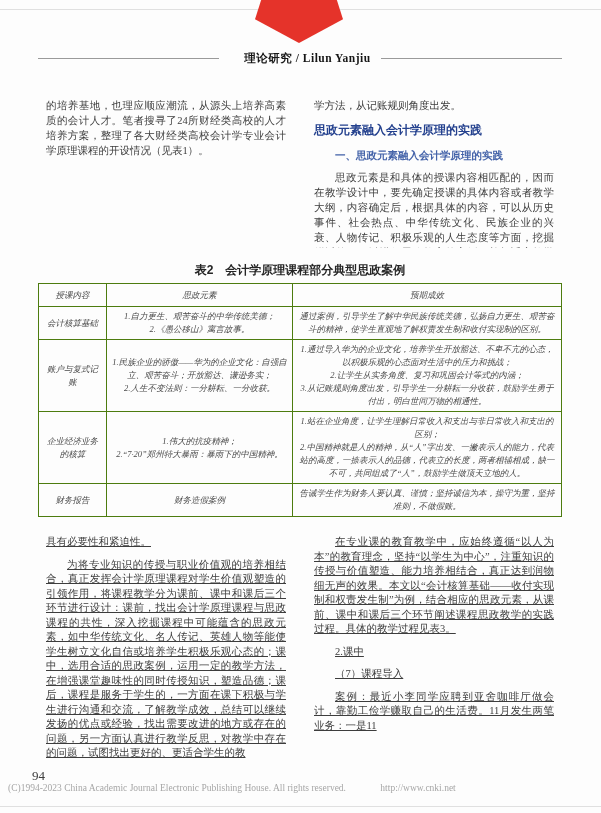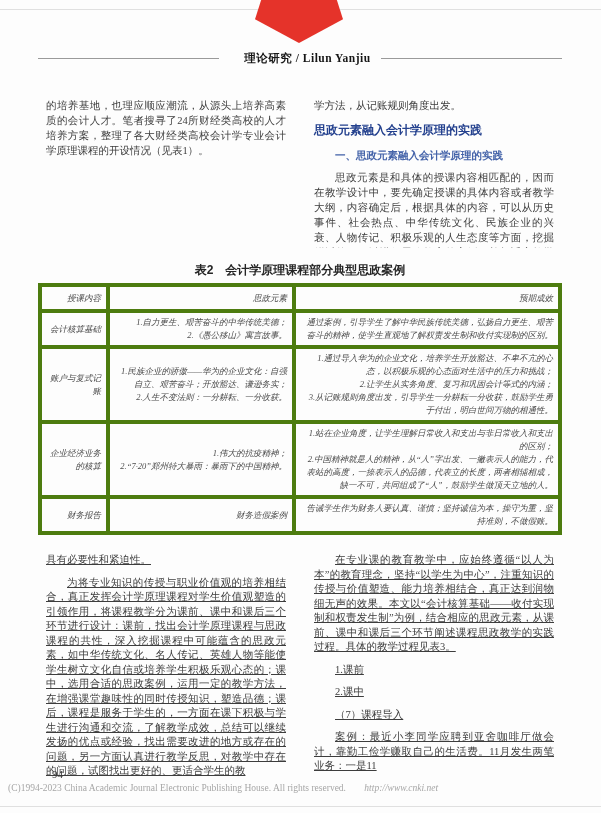--- a/index.html
+++ b/index.html
@@ -51,29 +51,29 @@
 
   .table-caption {
     margin:16px 0 6px; text-align:center;
     font-family:"Liberation Sans","DejaVu Sans",sans-serif;
     font-weight:bold; font-size:12px; color:#252525; height:13px; line-height:13px;
   }
   table.case-table { width:100%; border-collapse:collapse; table-layout:fixed; }
   table.case-table col.c1 { width:68px; }
   table.case-table col.c2 { width:186px; }
   table.case-table th, table.case-table td {
-    border:4px solid #4d7c0f; padding:3px 5px;
+    border:1px solid #4d7c0f; padding:3px 5px;
     font-size:8.5px; line-height:13px; font-style:italic; font-weight:normal;
-    color:#4a4a4a; text-align:right; vertical-align:middle; white-space:pre-line;
+    color:#4a4a4a; text-align:center; vertical-align:middle; white-space:pre-line;
   }
   table.case-table th { height:16px; }
 
-  .page-number { position:absolute; left:52px; top:768px; font-size:11px; color:#3d3d3d; }
+  .page-number { position:absolute; left:32px; top:768px; font-size:13px; color:#3d3d3d; }
   .copyright-row { position:absolute; left:8px; top:783px; font-size:9.5px; color:#a6a6a6; }
-  .copyright-row .url { margin-left:16px;font-style:italic; }
+  .copyright-row .url { margin-left:32px; }
 </style>
 </head>
 <body>
 
 <div class="page">
 
   <div class="scan-edge top"></div>
 
   <div class="ribbon"></div>
 
@@ -140,21 +140,20 @@
     </tbody>
       </table>
 
     <div class="cols cols-bottom">
       <div class="col">
         <p>具有必要性和紧迫性。</p>
         <p class="indent">为将专业知识的传授与职业价值观的培养相结合，真正发挥会计学原理课程对学生价值观塑造的引领作用，将课程教学分为课前、课中和课后三个环节进行设计：课前，找出会计学原理课程与思政课程的共性，深入挖掘课程中可能蕴含的思政元素，如中华传统文化、名人传记、英雄人物等能使学生树立文化自信或培养学生积极乐观心态的；课中，选用合适的思政案例，运用一定的教学方法，在增强课堂趣味性的同时传授知识，塑造品德；课后，课程是服务于学生的，一方面在课下积极与学生进行沟通和交流，了解教学成效，总结可以继续发扬的优点或经验，找出需要改进的地方或存在的问题，另一方面认真进行教学反思，对教学中存在的问题，试图找出更好的、更适合学生的教</p>
       </div>
       <div class="col">
         <p class="indent">在专业课的教育教学中，应始终遵循“以人为本”的教育理念，坚持“以学生为中心”，注重知识的传授与价值塑造、能力培养相结合，真正达到润物细无声的效果。本文以“会计核算基础——收付实现制和权责发生制”为例，结合相应的思政元素，从课前、课中和课后三个环节阐述课程思政教学的实践过程。具体的教学过程见表3。</p>
-        <p class="indent">1.课前</p>
         <p class="indent">2.课中</p>
         <p class="indent">（7）课程导入</p>
         <p class="indent">案例：最近小李同学应聘到亚舍咖啡厅做会计，靠勤工俭学赚取自己的生活费。11月发生两笔业务：一是11</p>
       </div>
     </div>
 
   </div>
 
   <div class="page-number">94</div>
 

